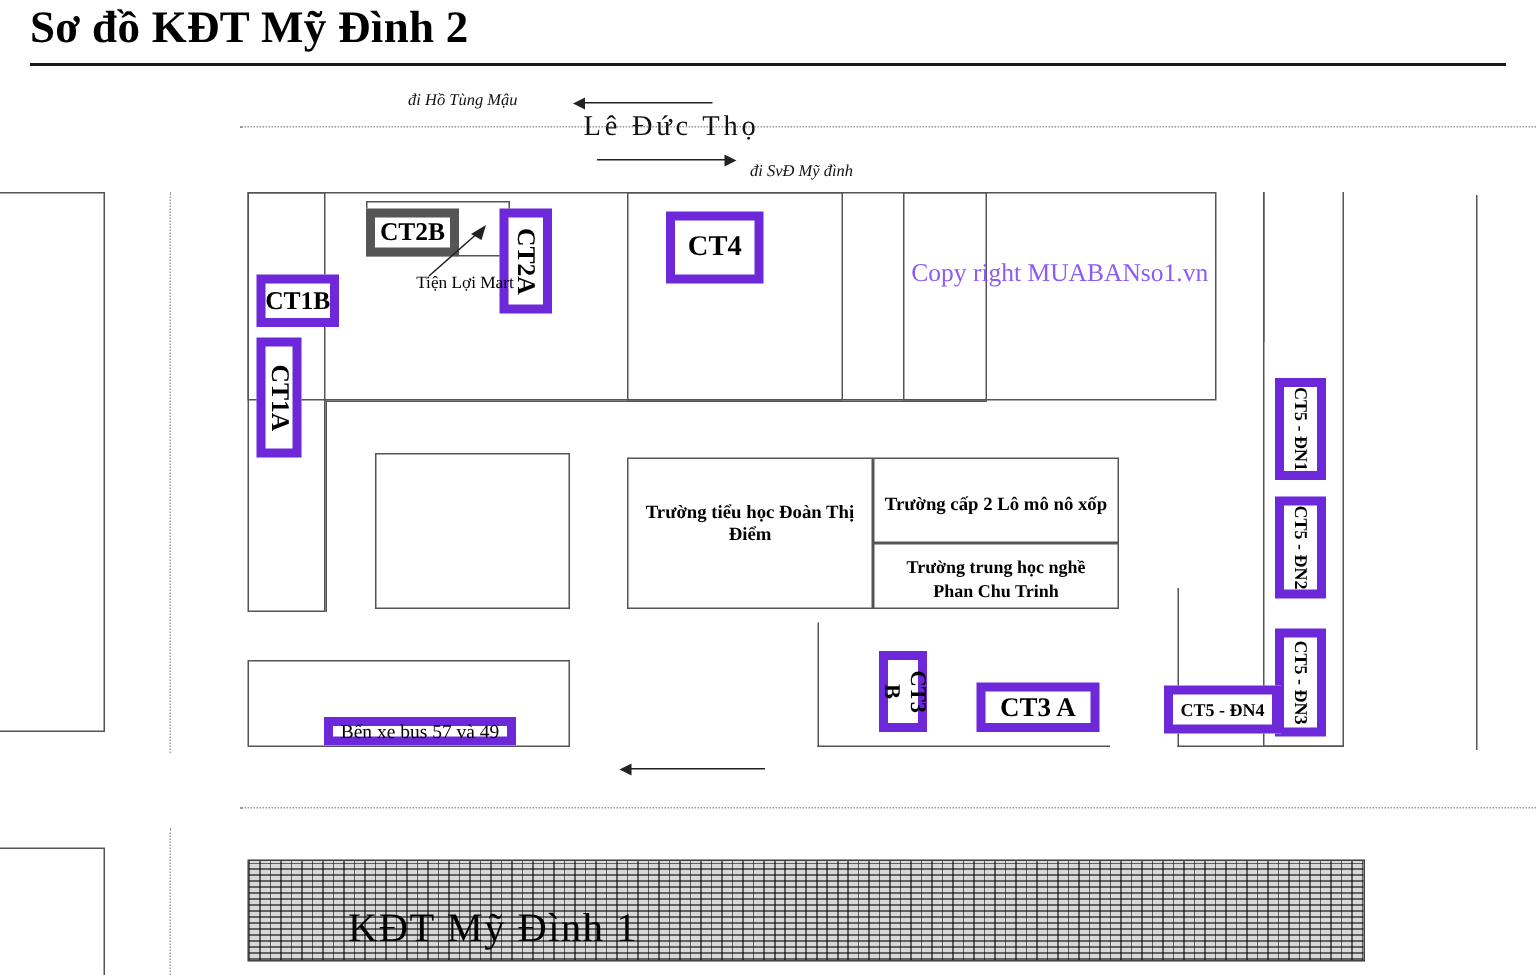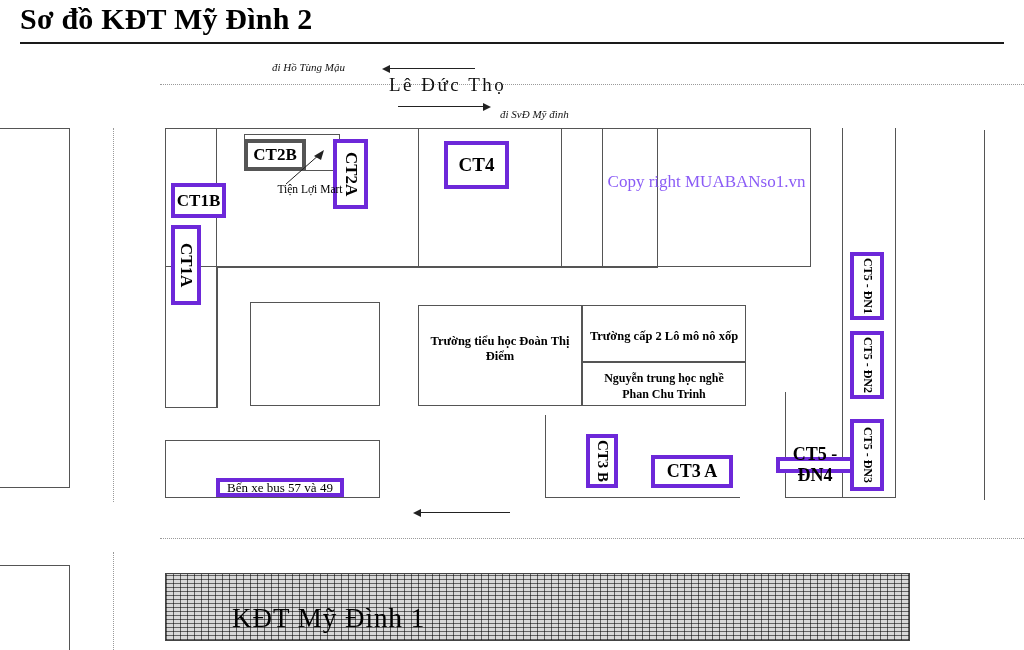--- a/index.html
+++ b/index.html
@@ -12,21 +12,21 @@
   
   #map-title{
     position:absolute;left:20px;top:2px;
     font-family:"Liberation Serif","DejaVu Serif",serif;
     font-weight:bold;font-size:30px;letter-spacing:.2px;white-space:nowrap;
   }
   #title-rule{position:absolute;left:20px;top:42px;width:984px;height:2px;background:#1a1a1a;}
 
   
   .blk{position:absolute;box-sizing:border-box;border:1px solid #555;background:transparent;}
-  .lbl{position:absolute;box-sizing:border-box;border:4px solid #6d28d9;background:#fff;
+  .lbl{position:absolute;box-sizing:border-box;border:6px solid #6d28d9;background:#fff;
        display:flex;align-items:center;justify-content:center;text-align:center;}
   .lbl.bold{font-weight:bold;}
   .lbl.rot{writing-mode:vertical-rl;text-orientation:mixed;}
   .plain{position:absolute;display:flex;align-items:flex-end;justify-content:center;
          text-align:center;line-height:1.25;}
   .hline{position:absolute;height:1px;background:#555;}
   .vline{position:absolute;width:1px;background:#555;}
 
   
   .road-dot-h{position:absolute;height:0;border-top:1px dotted #9a9a9a;}
@@ -128,21 +128,21 @@
     <span>Trường tiểu học Đoàn Thị Điểm</span>
   </div>
 
   <div class="blk" style="left:582px;top:305px;width:164px;height:57px;"></div>
   <div class="plain" style="left:584px;top:325px;width:160px;height:20px;font-size:12.5px;font-weight:bold;">
     <span>Trường cấp 2 Lô mô nô xốp</span>
   </div>
 
   <div class="blk" style="left:582px;top:362px;width:164px;height:44px;"></div>
   <div class="plain" style="left:584px;top:368px;width:160px;height:34px;font-size:12px;font-weight:bold;display:block;text-align:center;line-height:1.35;padding-top:2px;">
-    <div>Nguyễn trung học nghề</div>
+    <div>Trường trung học nghề</div>
     <div>Phan Chu Trinh</div>
   </div>
 
   <div class="blk" style="left:165px;top:440px;width:215px;height:58px;"></div>
   <div class="lbl" style="left:216px;top:478px;width:128px;height:19px;font-size:13px;">
     <span>Bến xe bus 57 và 49</span>
   </div>
 
   <div class="blk" style="left:545px;top:415px;width:195px;height:83px;border-top:none;border-right:none;"></div>
   <div class="lbl bold rot" style="left:586px;top:434px;width:32px;height:54px;font-size:15px;">
@@ -160,21 +160,21 @@
   </div>
   <div class="lbl bold rot" style="left:850px;top:331px;width:34px;height:68px;font-size:12px;">
     <span>CT5 - ĐN2</span>
   </div>
   <div class="lbl bold rot" style="left:850px;top:419px;width:34px;height:72px;font-size:12px;">
     <span>CT5 - ĐN3</span>
   </div>
 
   <div class="vline" style="left:785px;top:392px;height:106px;"></div>
   <div class="hline" style="left:785px;top:497px;width:111px;"></div>
-  <div class="lbl bold" style="left:776px;top:457px;width:78px;height:16px;font-size:18px;">
+  <div class="lbl bold" style="left:776px;top:457px;width:78px;height:32px;font-size:12px;">
     <span>CT5 - ĐN4</span>
   </div>
 
   <div class="vline" style="left:984px;top:130px;height:370px;"></div>
 
   <div class="arrow left" style="left:420px;top:512px;width:90px;"></div>
   <div class="road-dot-h" style="left:160px;top:538px;width:864px;"></div>
 
   <div id="kdt1-band" style="left:165px;top:573px;width:745px;height:68px;"></div>
   <div id="kdt1-label" style="left:232px;top:603px;">KĐT Mỹ Đình 1</div>

